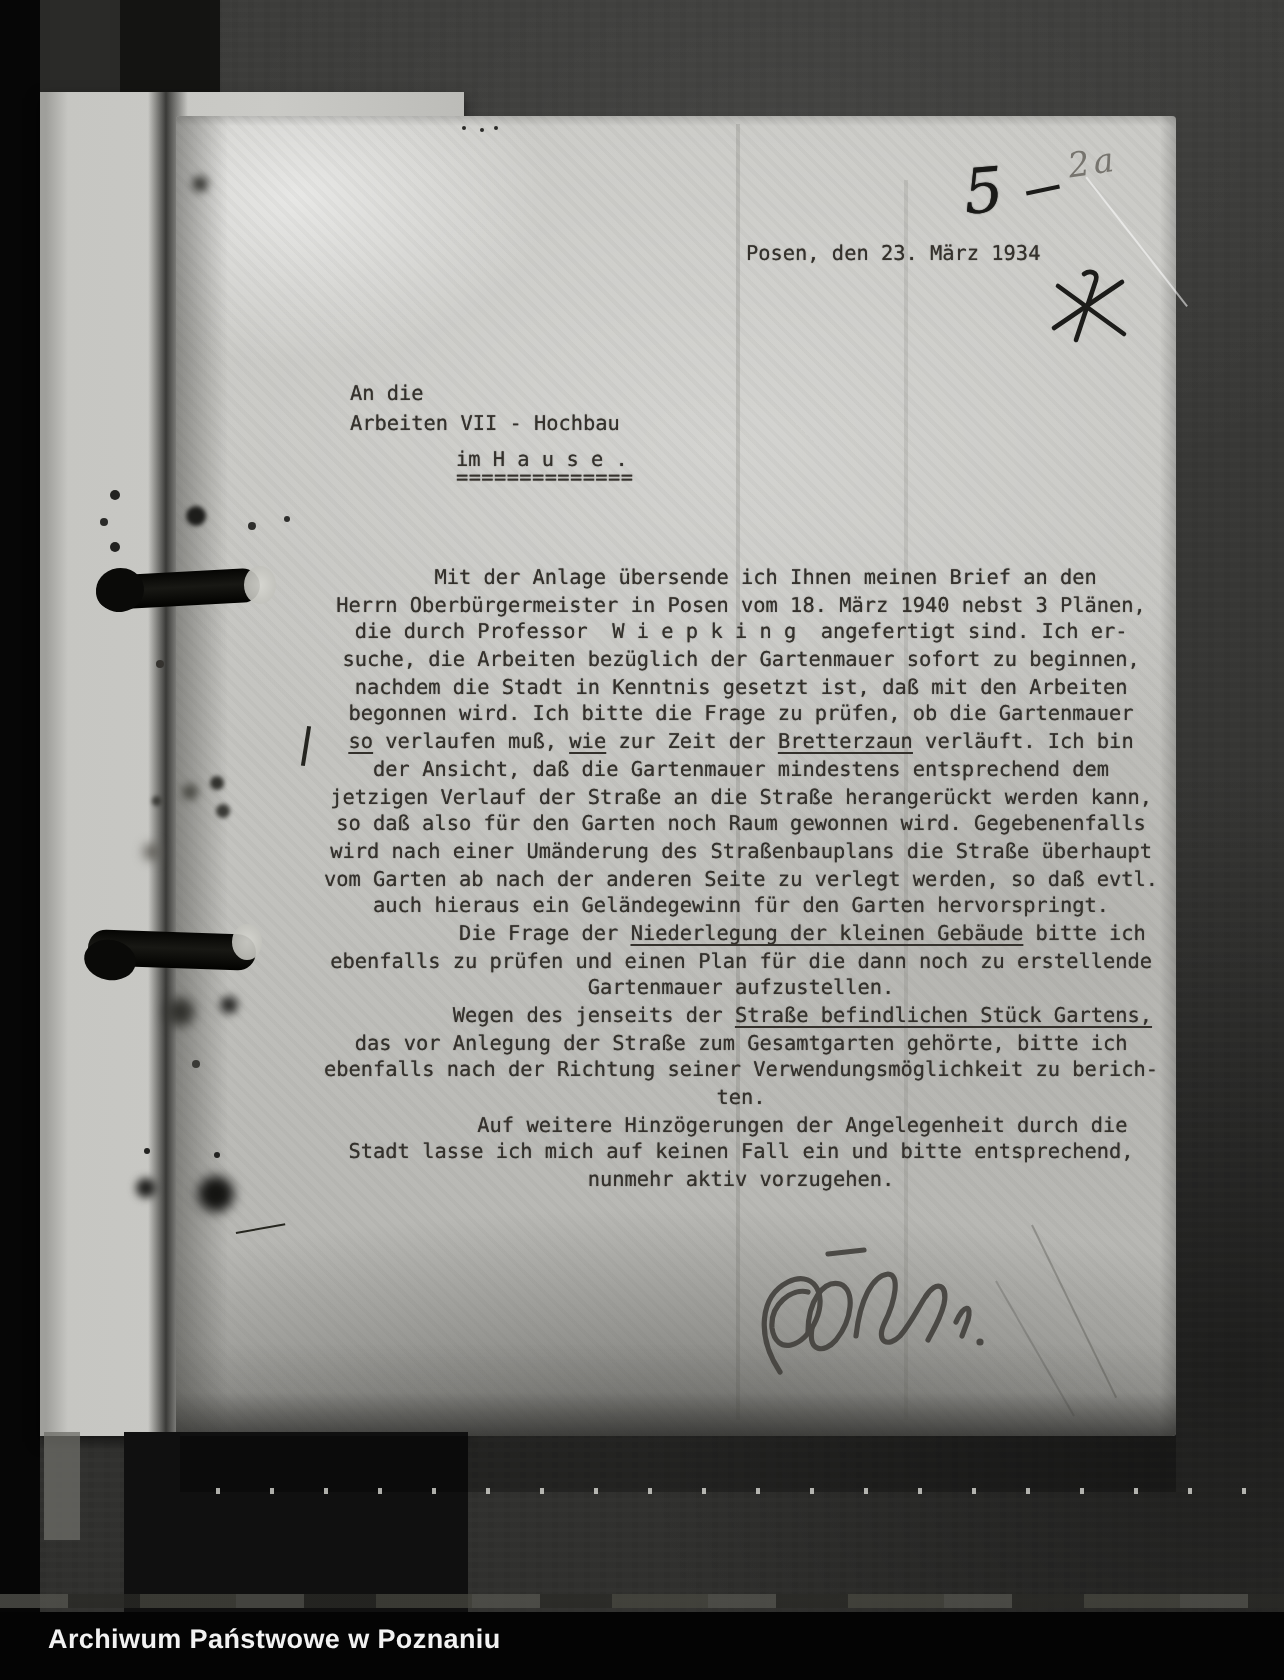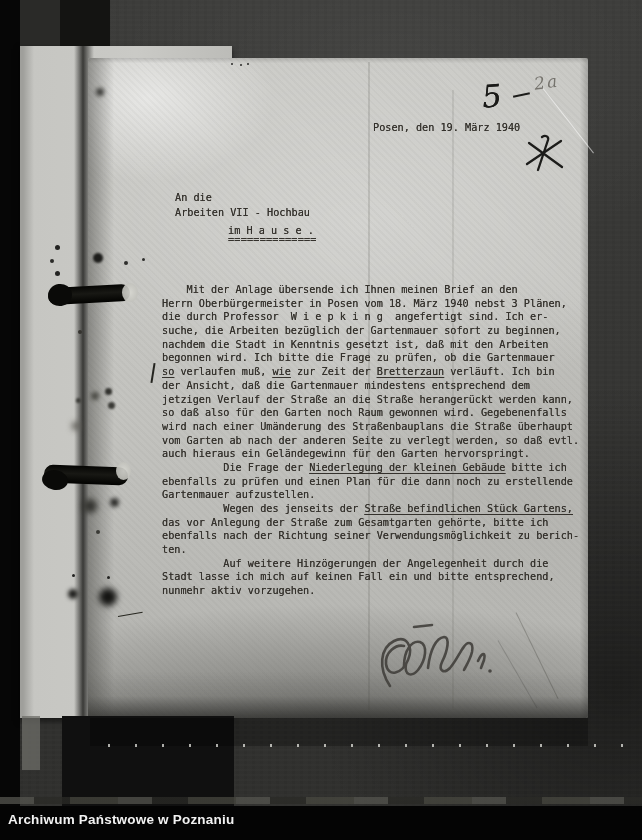--- a/index.html
+++ b/index.html
@@ -55,21 +55,21 @@
   .knot{background:#0a0a08;border-radius:50%;}
   .knot1{left:48px;top:284px;width:24px;height:22px;transform:rotate(-8deg);}
   .knot2{left:42px;top:470px;width:26px;height:20px;transform:rotate(10deg);}
   .hole{background:radial-gradient(#d8d8d2,#b9b9b3);border-radius:50%;opacity:.9;}
   .hole1{left:122px;top:283px;width:16px;height:19px;}
   .hole2{left:116px;top:462px;width:15px;height:18px;}
 
   
   .typed{color:#34312c;font-size:10.2px;letter-spacing:0;white-space:pre;
          text-shadow:0 0 .5px rgba(52,49,44,.85);}
-  .tline{height:13.7px;line-height:13.7px;}
+  .tline{height:13.7px;line-height:13.7px;text-align:center;}
   .u{text-decoration:underline;text-underline-offset:2px;text-decoration-thickness:1px;}
   .date-line{left:373px;top:121px;line-height:14px;}
   .addr0{left:175px;top:191px;line-height:14px;}
   .addr1{left:175px;top:206px;line-height:14px;}
   .addr2{left:228px;top:224px;line-height:14px;}
   .addr3{left:228px;top:233px;line-height:14px;letter-spacing:.2px;}
   .letter-body{left:162px;top:283px;}
 
   
   .hand{font-family:"DejaVu Serif",serif;font-style:italic;}
@@ -87,21 +87,21 @@
   .sc-br2{left:498px;top:640px;width:78px;height:1px;background:rgba(55,55,50,.24);transform:rotate(60deg);}
   .crease-v1{left:368px;top:62px;width:1.5px;height:648px;background:rgba(70,70,64,.16);}
   .crease-v2{left:452px;top:90px;width:1.5px;height:620px;background:rgba(70,70,64,.12);}
 
   
   .speck-row{left:108px;top:744px;width:530px;height:3px;opacity:.85;
     background:repeating-linear-gradient(90deg, rgba(236,236,230,.85) 0 2px, transparent 2px 27px);}
   .stripe{left:0;top:797px;width:642px;height:7px;opacity:.75;
     background:repeating-linear-gradient(90deg,#54544e 0 34px,#2a2a26 34px 70px,#47473f 70px 118px);}
   .bottom-band{left:0;top:806px;width:642px;height:34px;background:#040404;}
-  .watermark{left:8px;top:812px;color:#f2f2f2;font-family:"Liberation Sans",sans-serif;
+  .watermark{left:24px;top:812px;color:#f2f2f2;font-family:"Liberation Sans",sans-serif;
     font-weight:bold;font-size:13.5px;letter-spacing:.2px;}
 
   .spot{position:absolute;border-radius:50%;}
   svg{display:block;}
 </style>
 </head>
 <body>
 
 <div class="stage">
 
@@ -162,21 +162,21 @@
   <div class="abs hand hw-2a">2a</div>
   <svg class="abs" style="left:524px;top:134px" width="42" height="40" viewBox="0 0 42 40">
     <g stroke="#1c1c1a" stroke-width="2.3" fill="none" stroke-linecap="round">
       <path d="M18,3 C21,1 25,2 24,6 L14,36"></path>
       <path d="M3,30 L37,7"></path>
       <path d="M5,9 L38,33"></path>
     </g>
   </svg>
   <div class="abs margin-tick"></div>
 
-  <div class="abs typed date-line">Posen, den 19. März 1940</div>
+  <div class="abs typed date-line">Posen, den 23. März 1934</div>
   <div class="abs typed addr0">An die</div>
   <div class="abs typed addr1">Arbeiten VII - Hochbau</div>
   <div class="abs typed addr2">im H a u s e .</div>
   <div class="abs typed addr3">==============</div>
   <div class="abs typed letter-body"><div class="tline"><span>    Mit der Anlage übersende ich Ihnen meinen Brief an den</span></div><div class="tline"><span>Herrn Oberbürgermeister in Posen vom 18. März 1940 nebst 3 Plänen,</span></div><div class="tline"><span>die durch Professor  W i e p k i n g  angefertigt sind. Ich er-</span></div><div class="tline"><span>suche, die Arbeiten bezüglich der Gartenmauer sofort zu beginnen,</span></div><div class="tline"><span>nachdem die Stadt in Kenntnis gesetzt ist, daß mit den Arbeiten</span></div><div class="tline"><span>begonnen wird. Ich bitte die Frage zu prüfen, ob die Gartenmauer</span></div><div class="tline"><span class="u">so</span><span> verlaufen muß, </span><span class="u">wie</span><span> zur Zeit der </span><span class="u">Bretterzaun</span><span> verläuft. Ich bin</span></div><div class="tline"><span>der Ansicht, daß die Gartenmauer mindestens entsprechend dem</span></div><div class="tline"><span>jetzigen Verlauf der Straße an die Straße herangerückt werden kann,</span></div><div class="tline"><span>so daß also für den Garten noch Raum gewonnen wird. Gegebenenfalls</span></div><div class="tline"><span>wird nach einer Umänderung des Straßenbauplans die Straße überhaupt</span></div><div class="tline"><span>vom Garten ab nach der anderen Seite zu verlegt werden, so daß evtl.</span></div><div class="tline"><span>auch hieraus ein Geländegewinn für den Garten hervorspringt.</span></div><div class="tline"><span>          Die Frage der </span><span class="u">Niederlegung der kleinen Gebäude</span><span> bitte ich</span></div><div class="tline"><span>ebenfalls zu prüfen und einen Plan für die dann noch zu erstellende</span></div><div class="tline"><span>Gartenmauer aufzustellen.</span></div><div class="tline"><span>          Wegen des jenseits der </span><span class="u">Straße befindlichen Stück Gartens,</span></div><div class="tline"><span>das vor Anlegung der Straße zum Gesamtgarten gehörte, bitte ich</span></div><div class="tline"><span>ebenfalls nach der Richtung seiner Verwendungsmöglichkeit zu berich-</span></div><div class="tline"><span>ten.</span></div><div class="tline"><span>          Auf weitere Hinzögerungen der Angelegenheit durch die</span></div><div class="tline"><span>Stadt lasse ich mich auf keinen Fall ein und bitte entsprechend,</span></div><div class="tline"><span>nunmehr aktiv vorzugehen.</span></div></div>
 
   <svg class="abs" style="left:370px;top:620px" width="140" height="80" viewBox="0 0 140 80">
     <g stroke="#44423e" stroke-width="2.6" fill="none" stroke-linecap="round" opacity=".92">
       <path d="M44,7 L62,5"></path>
       <path d="M20,66 C8,48 10,28 24,21 C36,15 44,26 38,40 C32,54 18,58 16,44 C15,32 26,24 34,26"></path>

